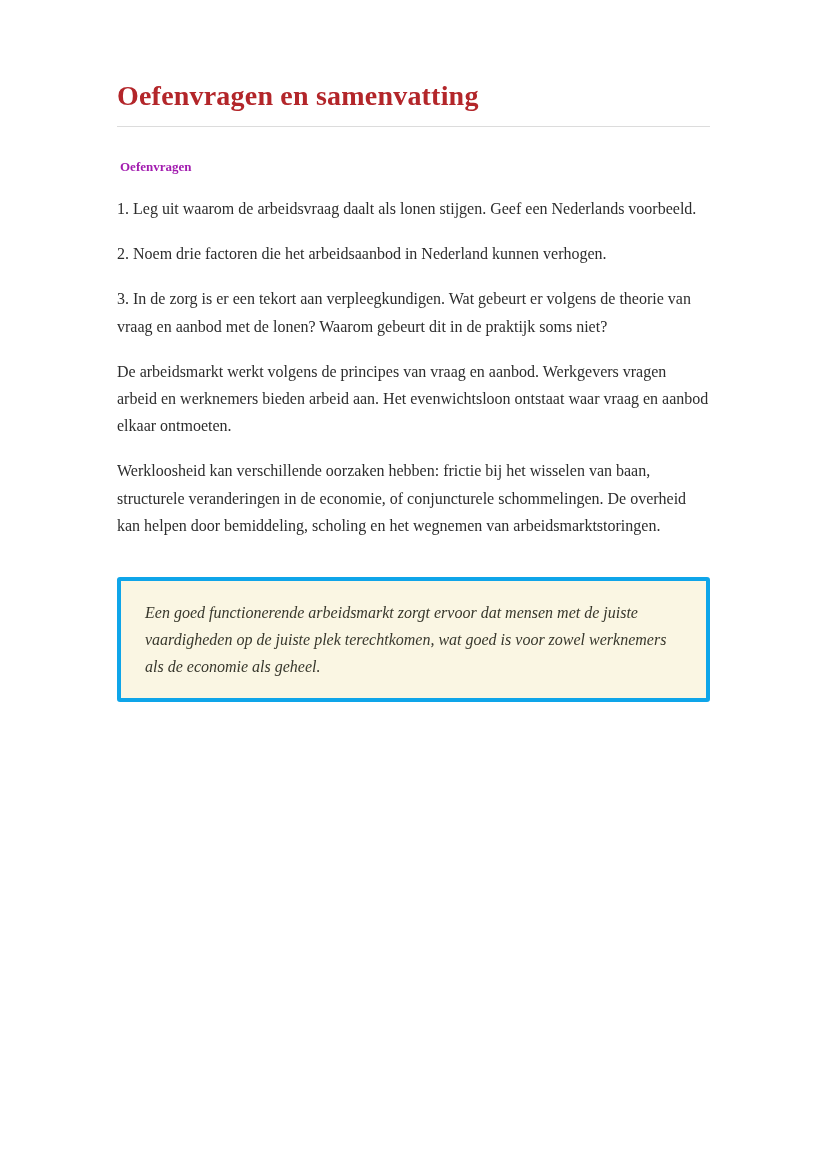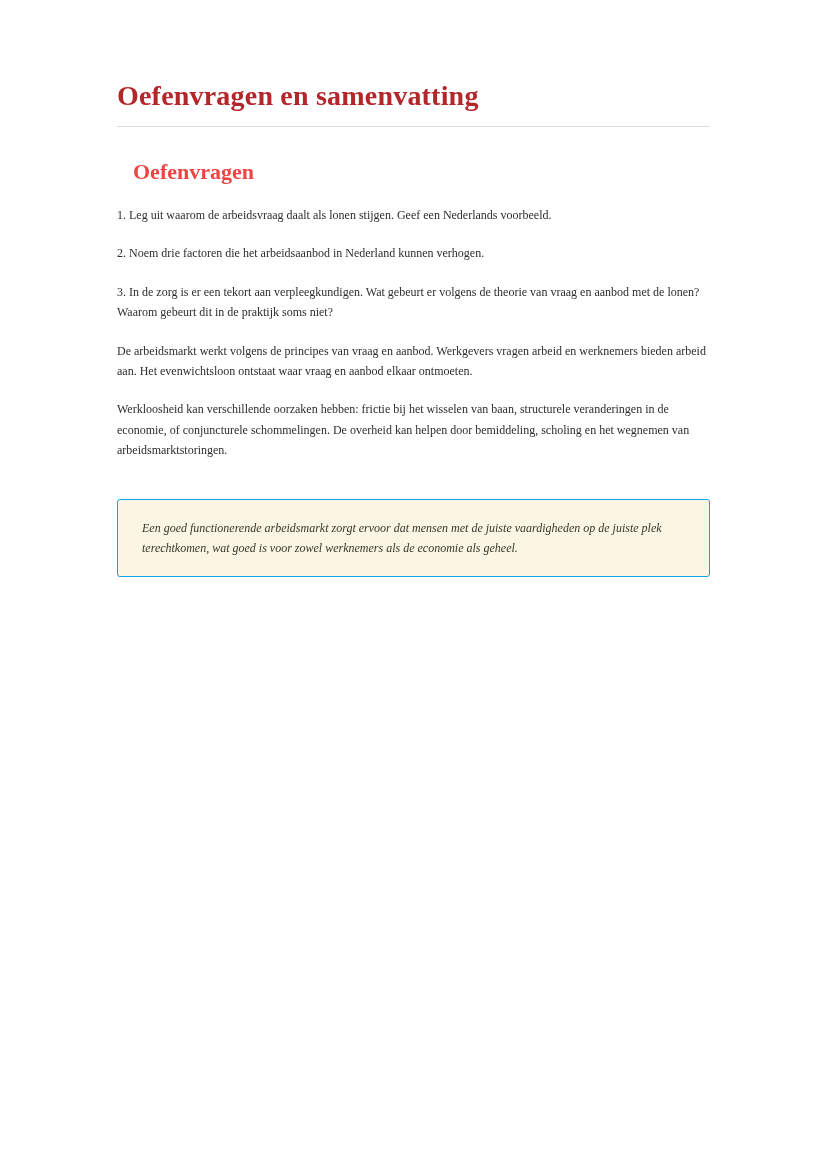--- a/index.html
+++ b/index.html
@@ -23,34 +23,34 @@
     font-weight: bold;
     margin: 0 0 14px 0;
     letter-spacing: 0.2px;
   }
   .title-rule {
     border: none;
     border-top: 1px solid #dcdcdc;
     margin: 0 0 32px 0;
   }
   .section-heading {
-    color: #ef4444;
-    font-size: 22px;
+    color: #a21caf;
+    font-size: 13px;
     font-weight: bold;
-    margin: 30px 0 20px 16px;
+    margin: 30px 0 20px 3px;
   }
   .para {
-    font-size: 12px;
+    font-size: 16px;
     line-height: 1.7;
     margin: 0 0 18px 0;
     color: #2d2d2d;
   }
   .callout {
     background: #faf6e3;
-    border: 1px solid #0ea5e9;
+    border: 4px solid #0ea5e9;
     border-radius: 3px;
     padding: 18px 24px;
     margin-top: 38px;
   }
   .callout .para {
     margin: 0;
     font-style: italic;
     color: #37372c;
   }
 </style>

